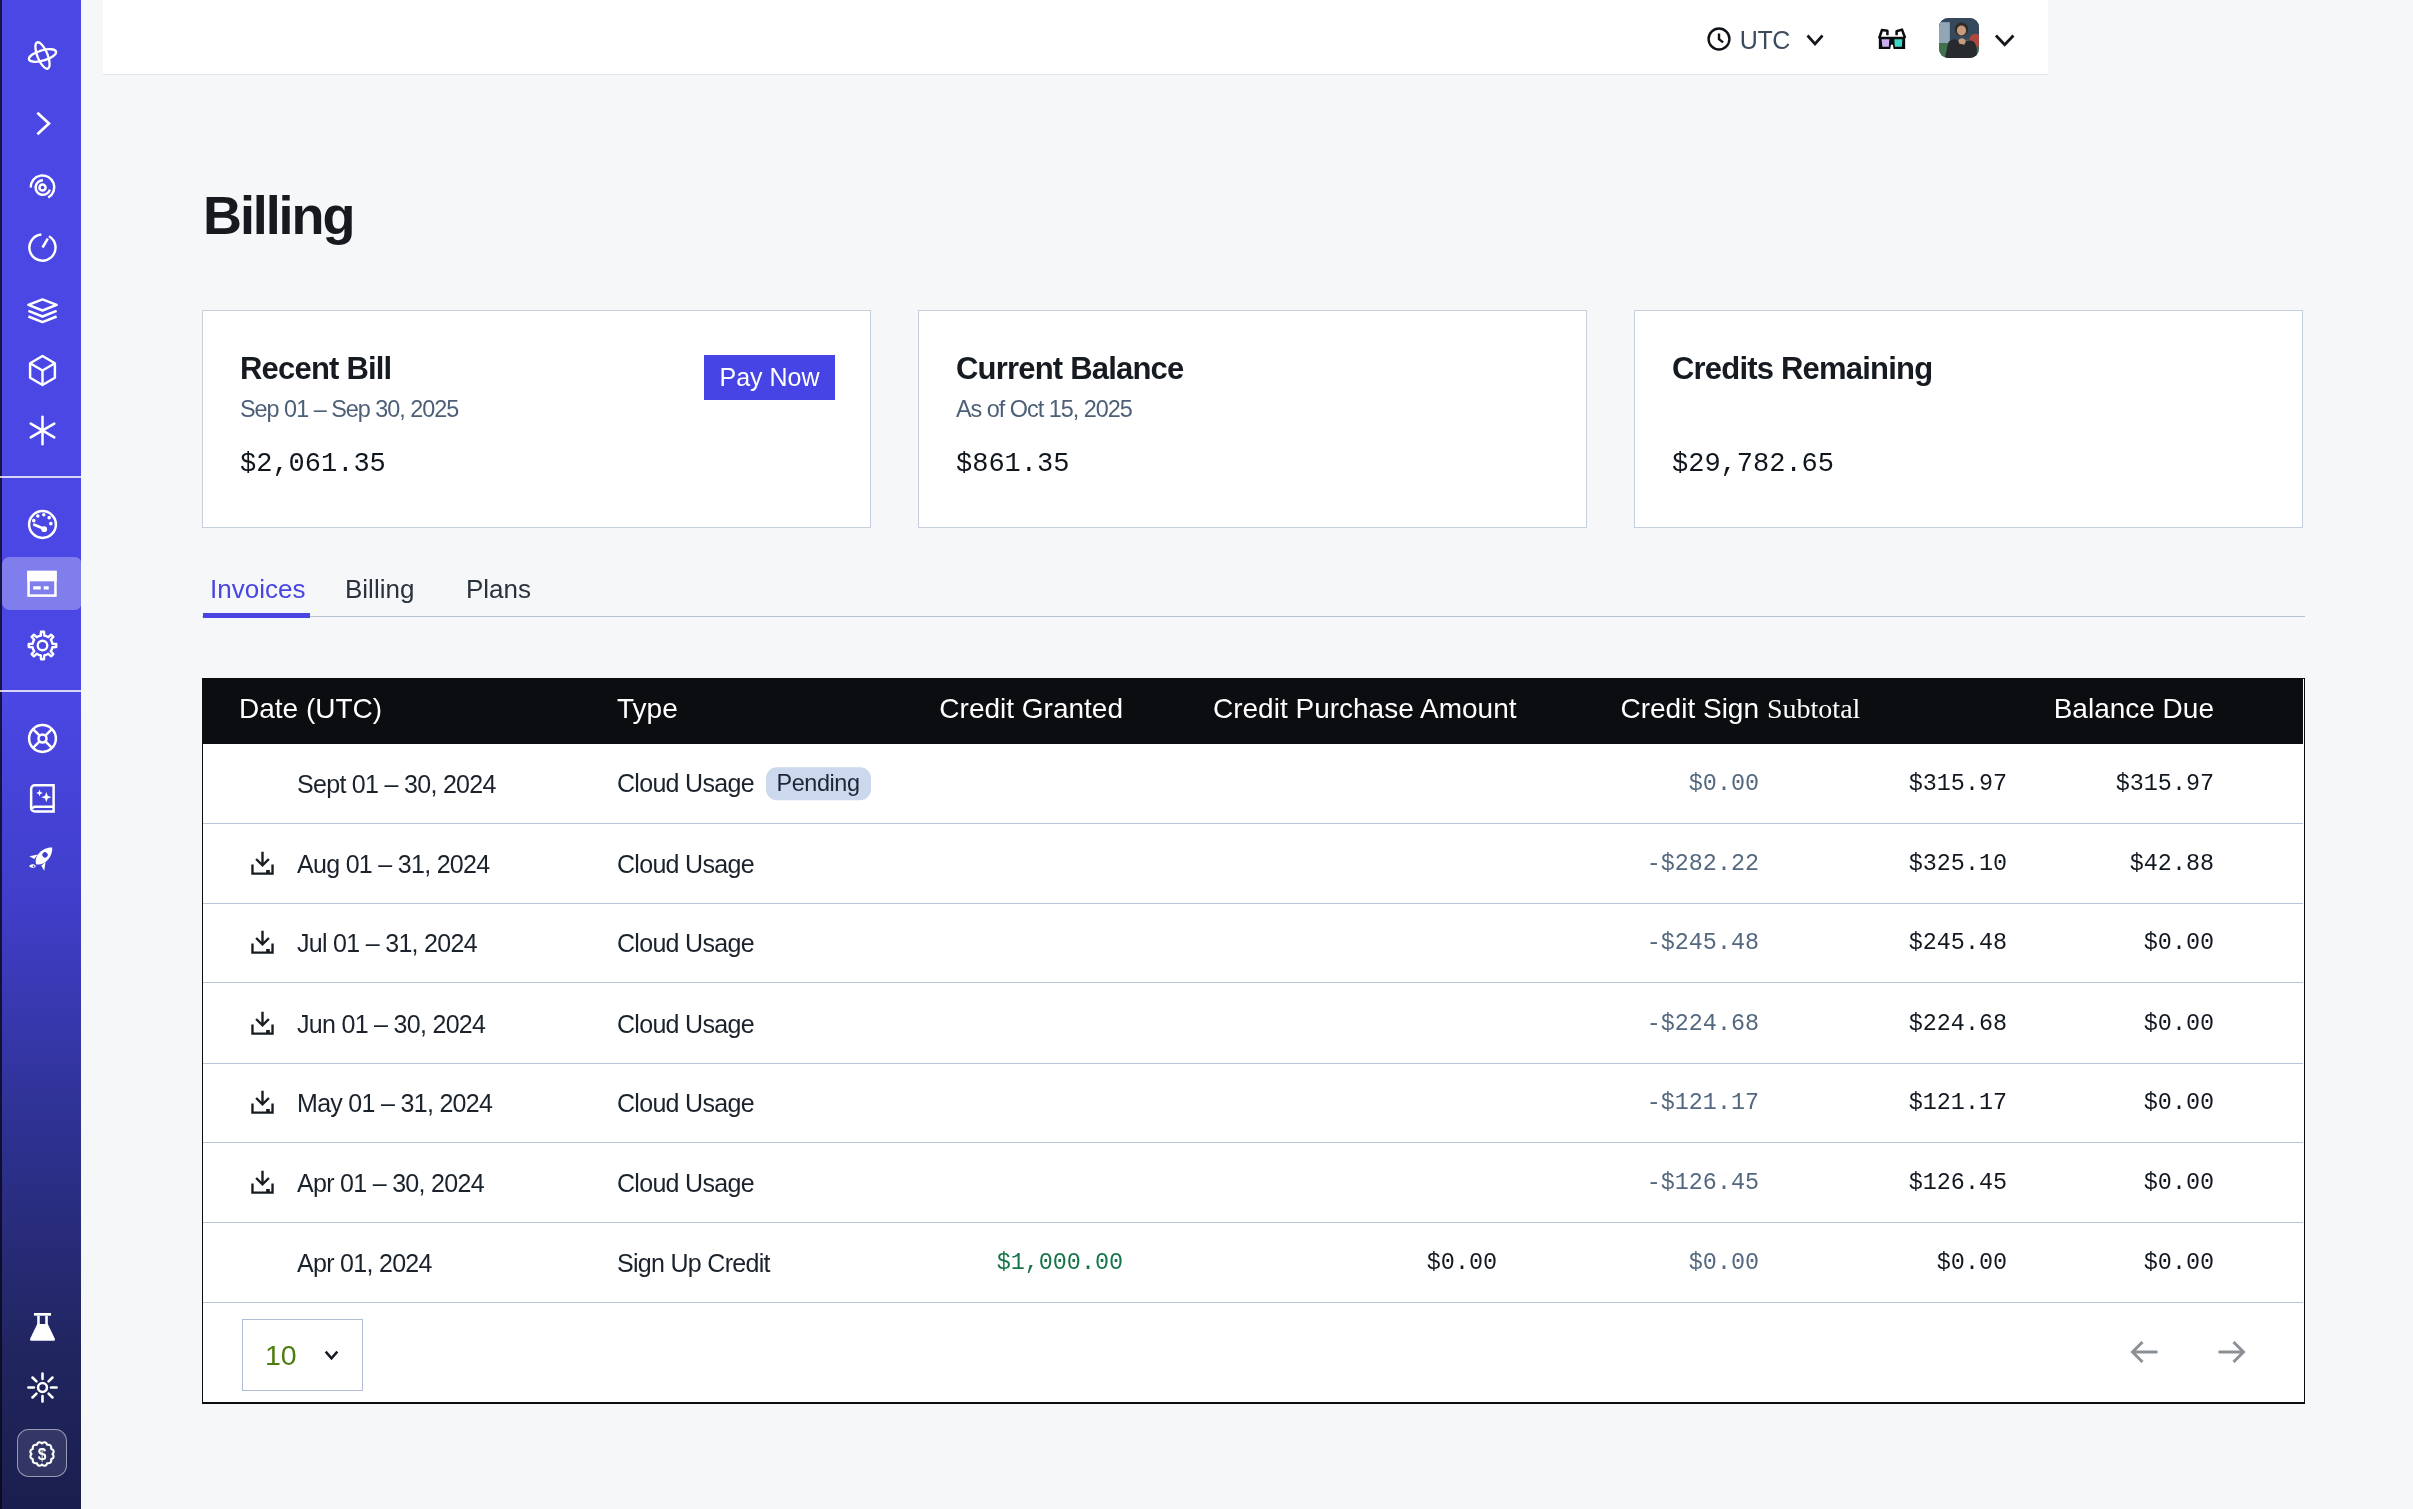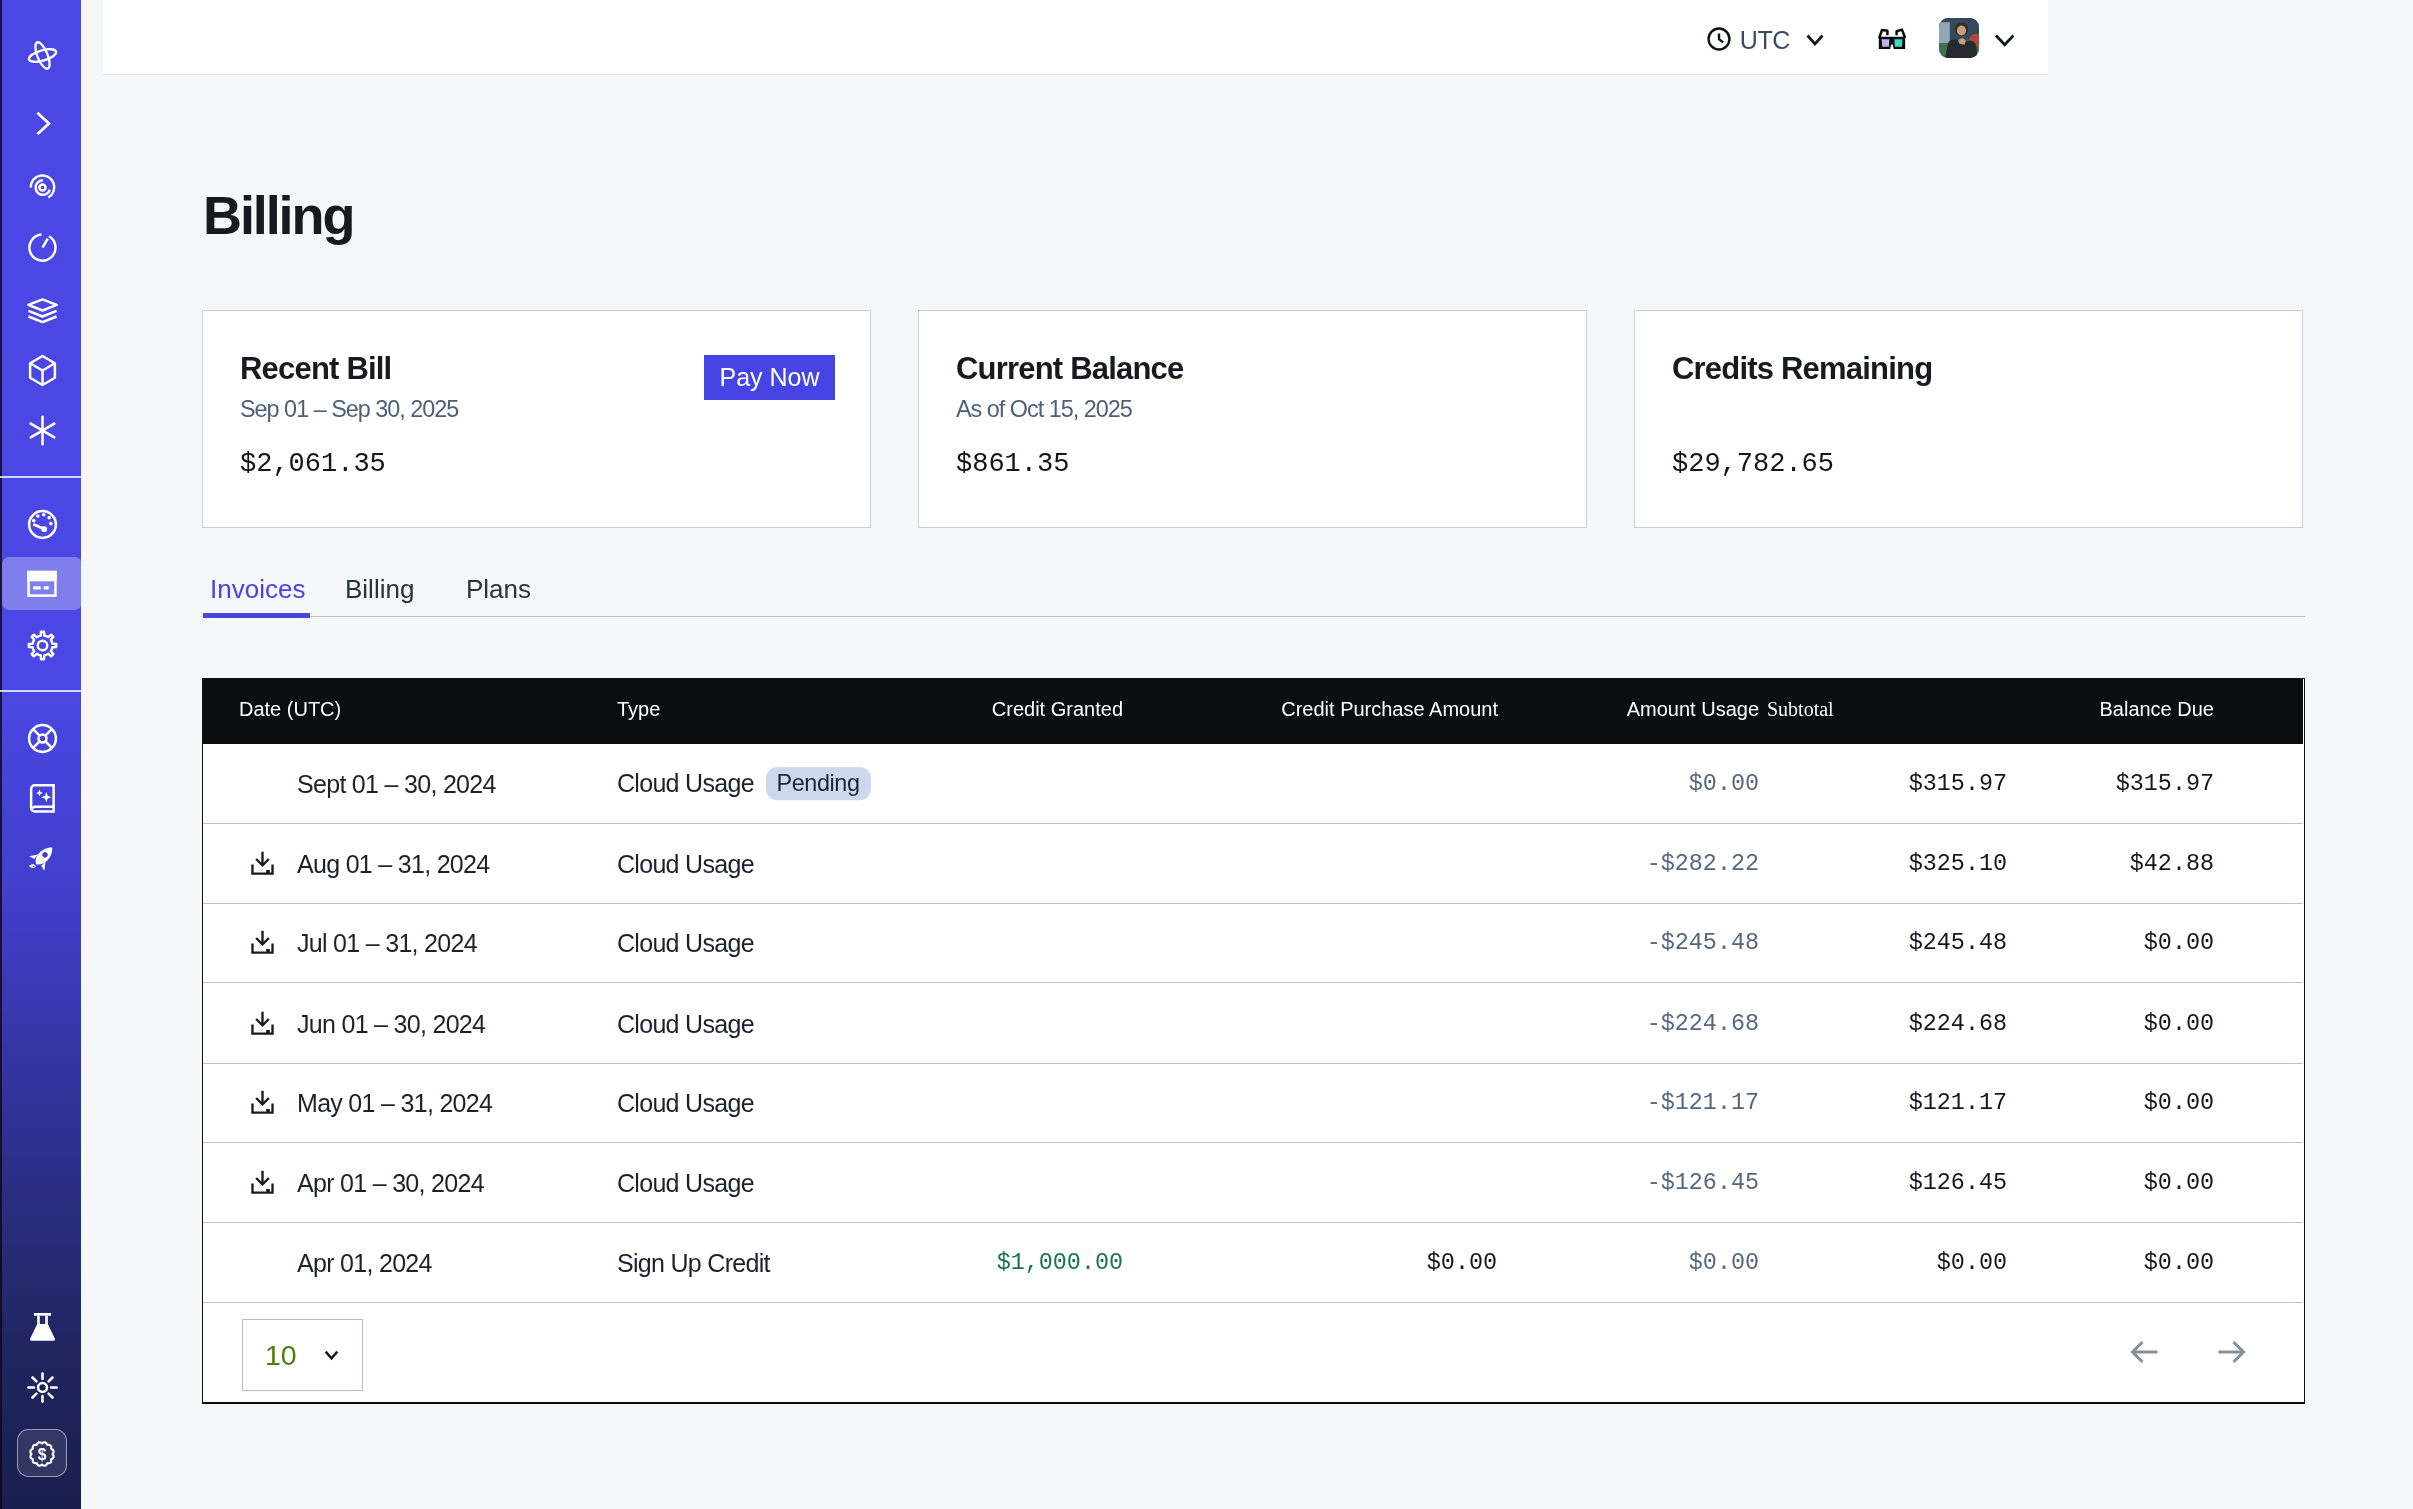--- a/index.html
+++ b/index.html
@@ -15,21 +15,21 @@
   .card { position:absolute; top:310px; width:669px; height:218px; background:#fff; border:0.8px solid #c6d0dc; }
   .card .ctitle { position:absolute; left:37px; top:40px; font-size:31px; font-weight:700; letter-spacing:-0.8px; color:#161b22; }
   .card .csub { position:absolute; left:37px; top:85px; font-size:23.4px; letter-spacing:-1px; color:#4d6078; }
   .card .camt { position:absolute; left:37px; top:138px; font-family:"Liberation Mono", monospace; font-size:27px; color:#10161e; }
   .paynow { position:absolute; left:501px; top:44px; width:131px; height:45px; background:#4644e4; color:#fff; font-size:25px; display:flex; align-items:center; justify-content:center; }
   .tab { position:absolute; top:574px; font-size:26px; color:#29323d; }
   .tabline { position:absolute; left:202px; top:616px; width:2103px; height:0.8px; background:#b9c4d2; }
   .tabactive { position:absolute; left:203px; top:613px; width:107px; height:5px; background:#4845e2; }
   .table { position:absolute; left:202px; top:678px; width:2103px; height:726px; background:#fff; border:1.7px solid #0c0d10; border-bottom-width:2.5px; }
   .thead { position:absolute; left:0; top:0; width:2100px; height:65px; background:#0c0d10; color:#fff; }
-  .thead .hc { position:absolute; top:calc(50% - 2.5px); transform:translateY(-50%); font-size:20px; white-space:nowrap; }
+  .thead .hc { position:absolute; top:calc(50% - 2.5px); transform:translateY(-50%); font-size:28px; white-space:nowrap; }
   .row { position:absolute; left:0; width:2100px; height:80px; border-bottom:1.7px solid #b7c5da; }
   .cell { position:absolute; top:50%; transform:translateY(-50%); font-size:25px; letter-spacing:-0.7px; color:#1a222c; white-space:nowrap; }
   .num { position:absolute; top:50%; transform:translateY(-50%); font-family:"Liberation Mono", monospace; font-size:23.4px; text-align:right; white-space:nowrap; }
   .slate { color:#54687f; }
   .dark { color:#121820; }
   .green { color:#15754a; }
   .badge { display:inline-block; background:#cbd8ee; color:#1d2634; font-size:23.4px; letter-spacing:-0.4px; border-radius:11px; padding:3.3px 11px; margin-left:11.7px; }
   .pager { position:absolute; left:39px; top:640px; width:121px; height:72px; border:0.8px solid #aebdd3; background:#fff; }
   .pager .pnum { position:absolute; left:22px; top:50%; transform:translateY(-50%); font-size:28.5px; color:#4d7c0f; }
   .dlic { position:absolute; left:44px; }
@@ -226,21 +226,21 @@
   <div class="tab" style="left:466px;">Plans</div>
   <div class="tabline"></div>
   <div class="tabactive"></div>
 
   <div class="table" id="tbl">
     <div class="thead">
       <div class="hc" style="left:36px;">Date (UTC)</div>
       <div class="hc" style="left:414px;">Type</div>
       <div class="hc" style="left:669px; width:251px; text-align:right;">Credit Granted</div>
       <div class="hc" style="left:1010px; width:285px; text-align:right;">Credit Purchase Amount</div>
-      <div class="hc" style="left:1305px; width:251px; text-align:right;">Amount Usage</div>
+      <div class="hc" style="left:1305px; width:251px; text-align:right;">Credit Sign</div>
       <div class="hc" style="left:1564px; width:248px; font-family:Liberation Serif, serif;">Subtotal</div>
       <div class="hc" style="left:1765px; width:246px; text-align:right;">Balance Due</div>
     </div>
     <div class="row" style="top:65px;">
       <div class="cell" style="left:94px;">Sept 01 – 30, 2024</div>
       <div class="cell" style="left:414px;">Cloud Usage<span class="badge">Pending</span></div>
       <div class="num slate" style="left:1305px; width:251px;">$0.00</div>
       <div class="num dark" style="left:1556px; width:248px;">$315.97</div>
       <div class="num dark" style="left:1765px; width:246px;">$315.97</div>
     </div>

